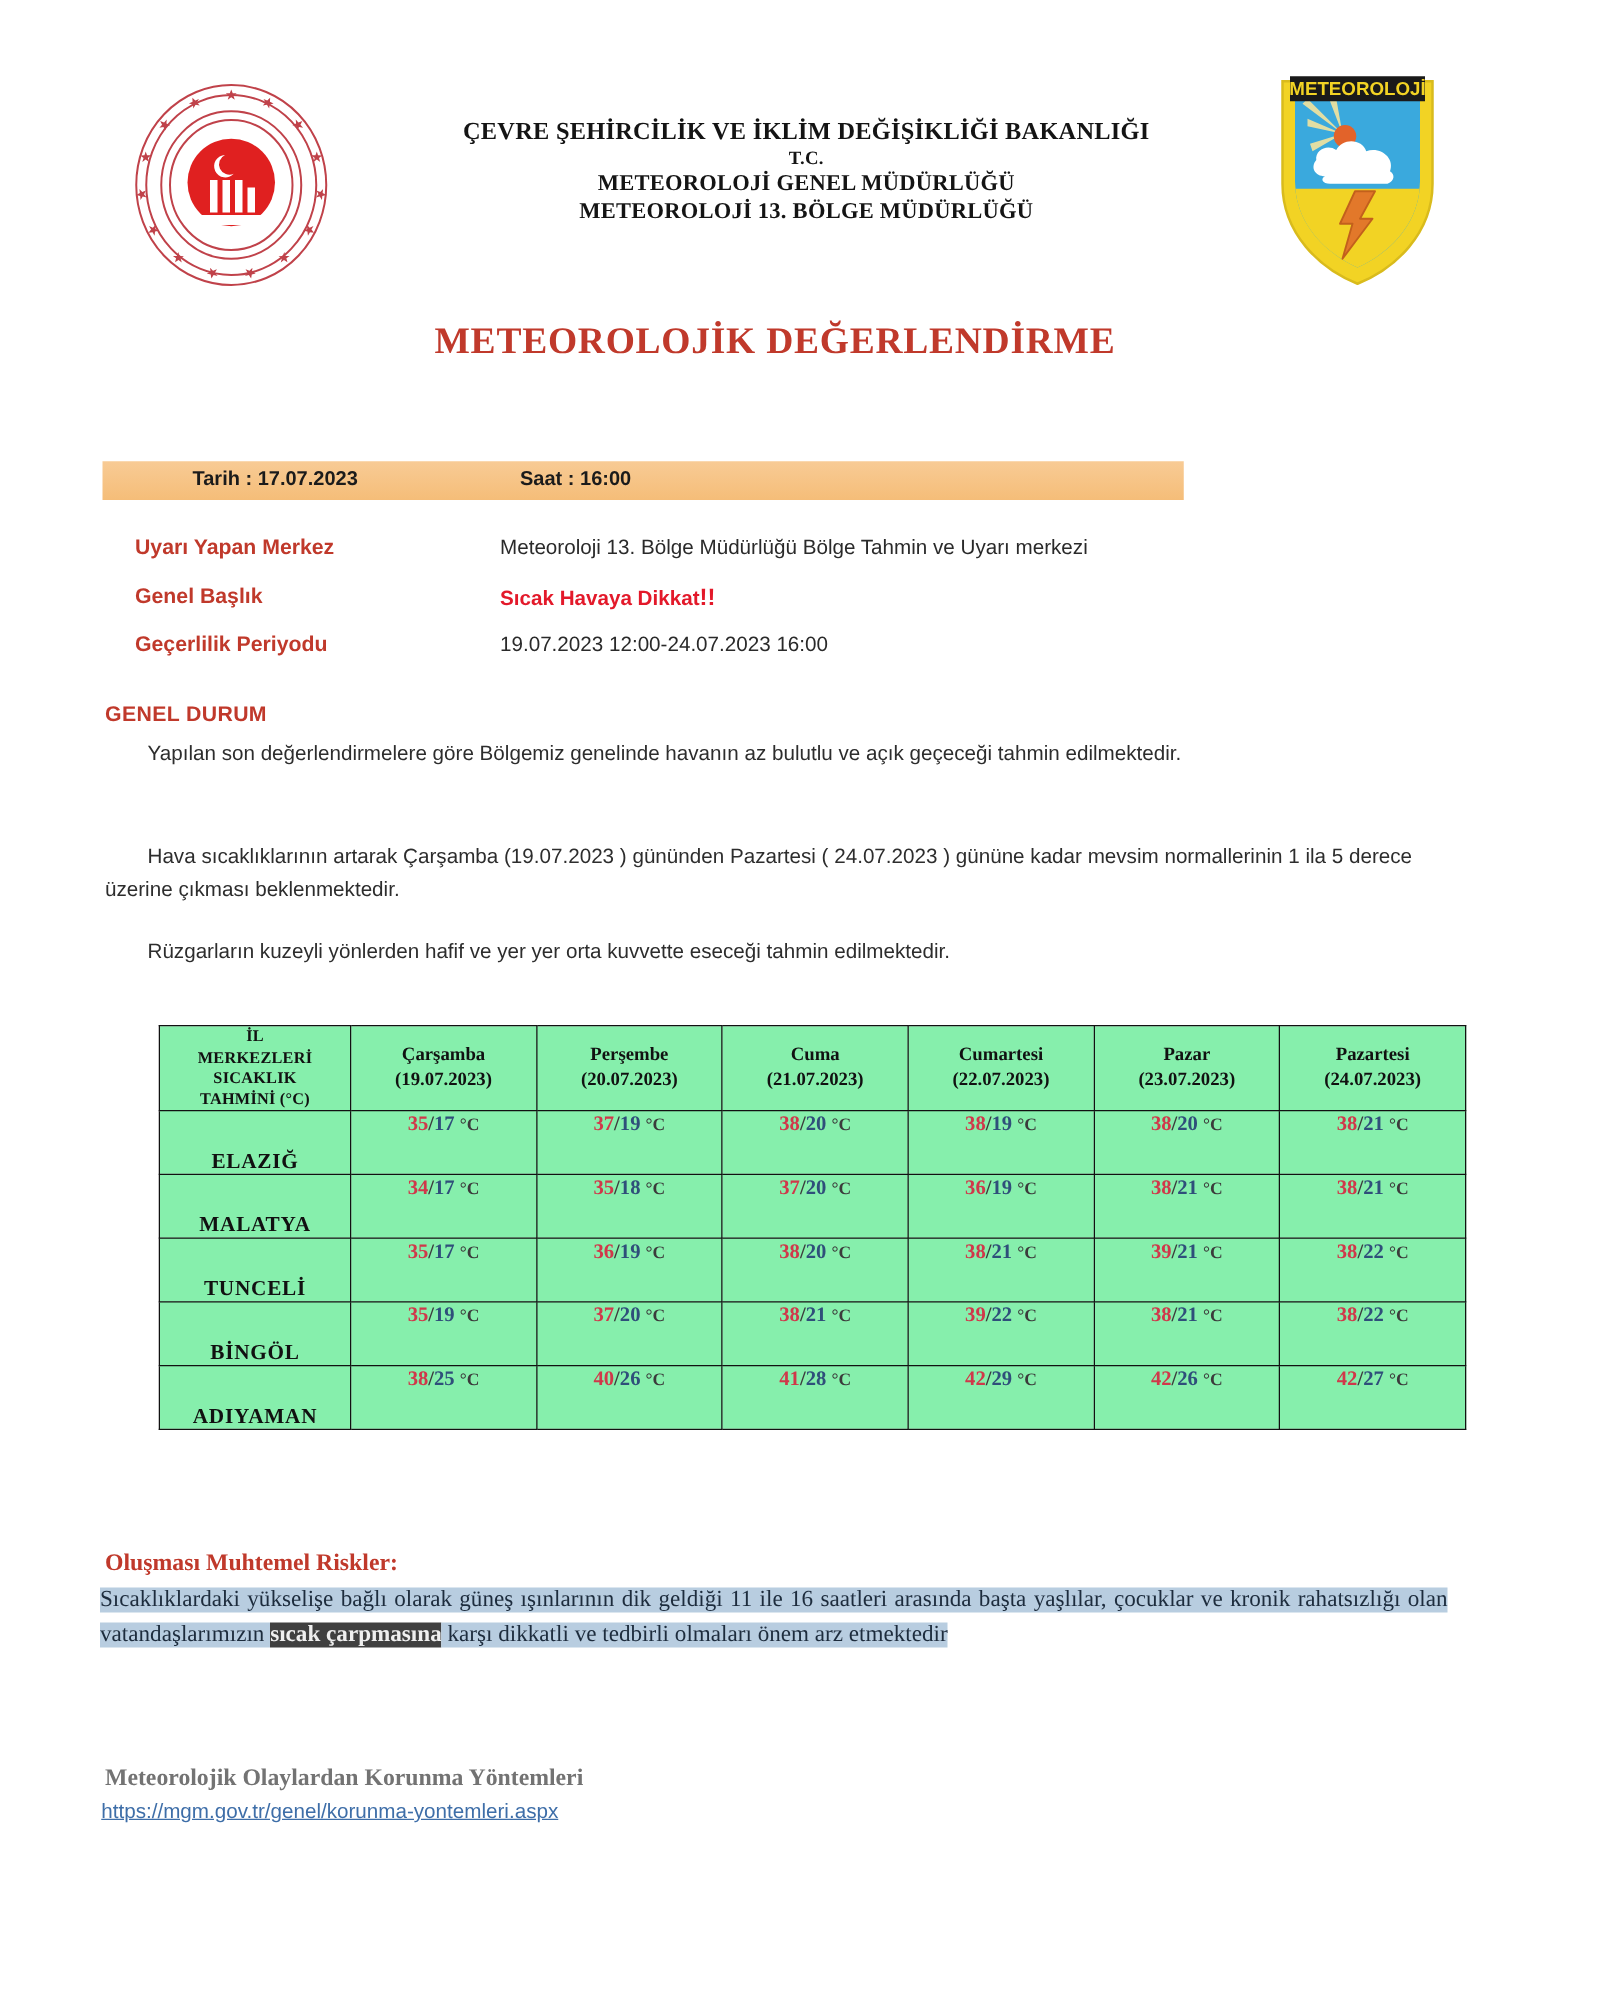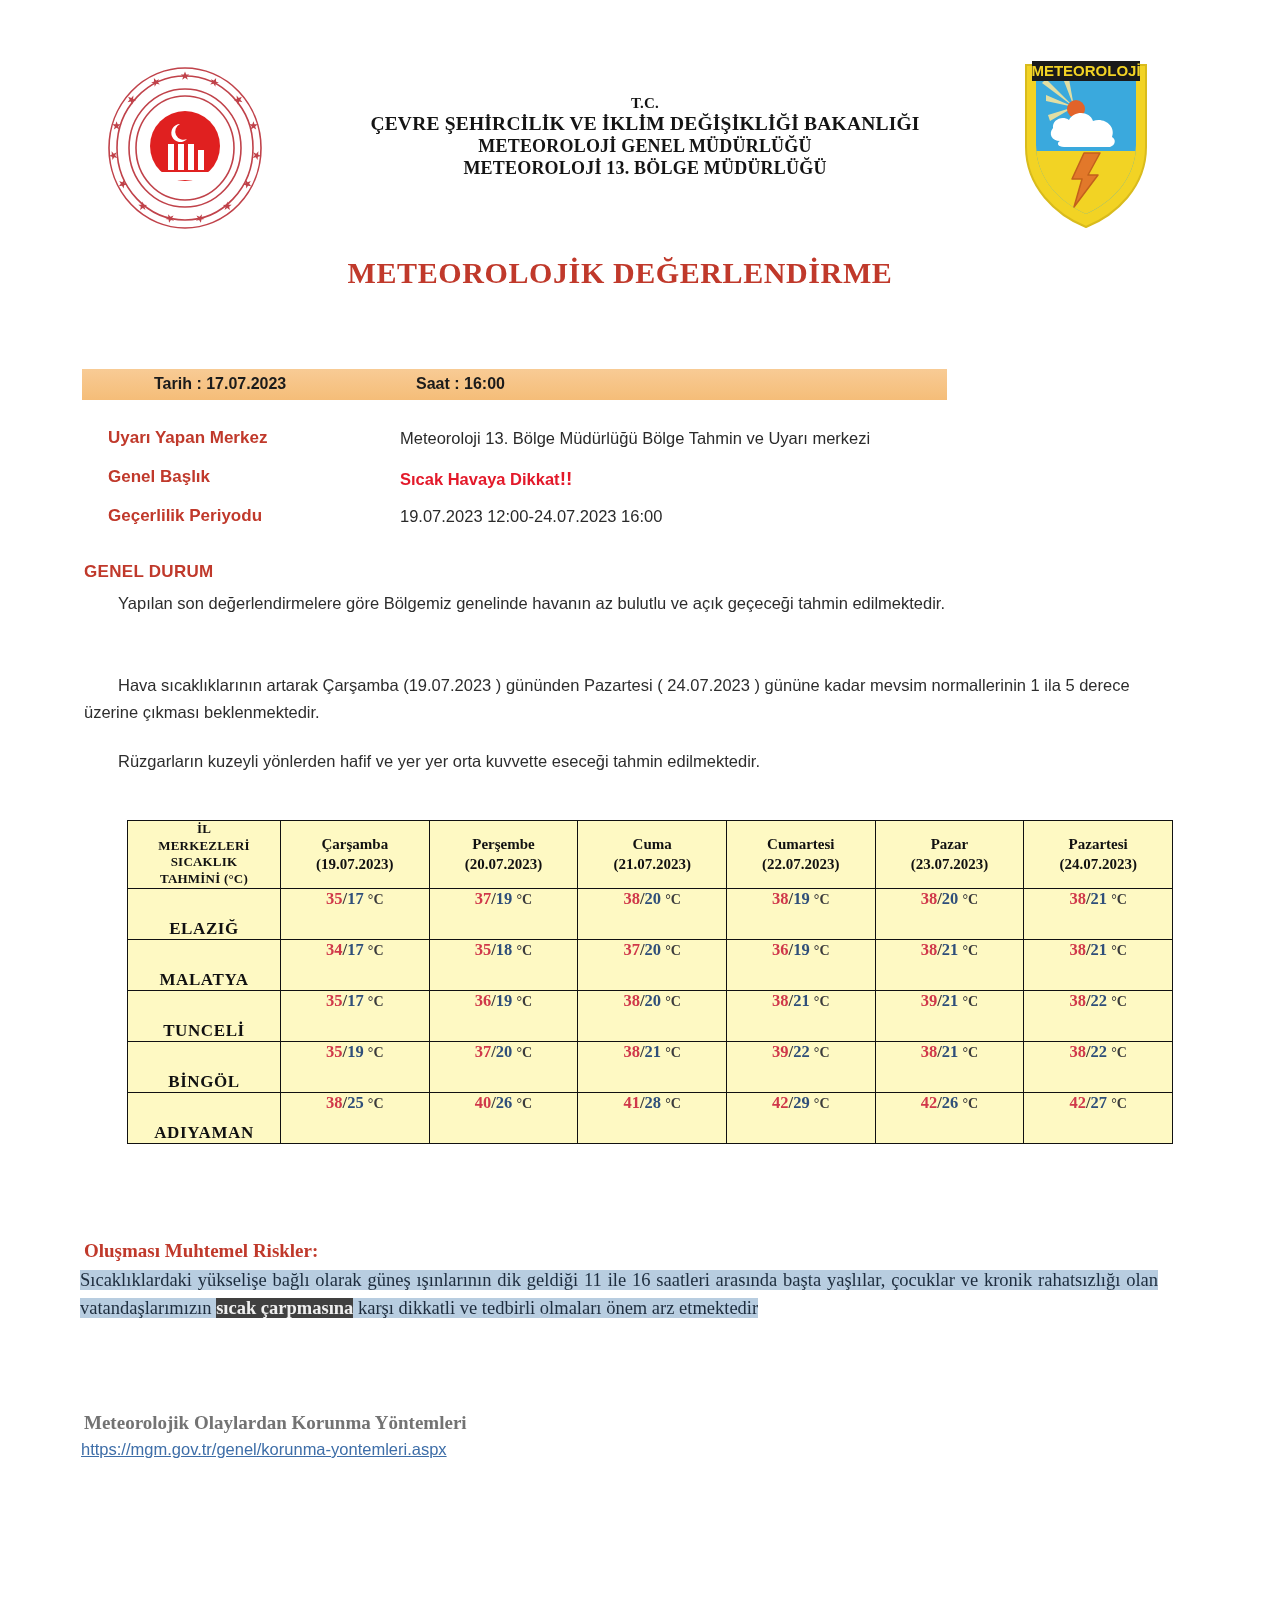--- a/index.html
+++ b/index.html
@@ -180,21 +180,21 @@
     border-collapse: collapse;
     width: 1046px;
     table-layout: fixed;
     font-family: "Liberation Serif", serif;
     background: #ffffff;
   }
   table.temp-table th,
   table.temp-table td {
     border: 1.6px solid #111111;
     padding: 0;
-    background: #fef9c3;
+    background: #86efac;
   }
   th.th-city {
     width: 152px;
     text-align: center;
     vertical-align: middle;
     font-size: 13px;
     font-weight: bold;
     line-height: 1.28;
     color: #111;
     padding: 8px 2px;
@@ -368,22 +368,22 @@
           <rect x="76" y="82" width="6" height="26"></rect>
           <rect x="86" y="82" width="6" height="26"></rect>
           <rect x="96" y="82" width="6" height="26"></rect>
           <rect x="106" y="88" width="6" height="20"></rect>
         </g>
         <path d="M66 110 L120 110 L110 118 L76 118 Z" fill="#ffffff"></path>
       </svg>
     </div>
 
     <div class="header-titles">
+      <span class="ht-line ht-1">ÇEVRE ŞEHİRCİLİK VE İKLİM DEĞİŞİKLİĞİ BAKANLIĞI</span>
       <span class="ht-line ht-tc">T.C.</span>
-      <span class="ht-line ht-1">ÇEVRE ŞEHİRCİLİK VE İKLİM DEĞİŞİKLİĞİ BAKANLIĞI</span>
       <span class="ht-line ht-2">METEOROLOJİ GENEL MÜDÜRLÜĞÜ</span>
       <span class="ht-line ht-3">METEOROLOJİ 13. BÖLGE MÜDÜRLÜĞÜ</span>
     </div>
 
     <div class="met-shield">
       <svg class="shield-svg" viewBox="0 0 148 180" xmlns="http://www.w3.org/2000/svg" aria-hidden="true">
         <path d="M14 10 L134 10 L134 92 C134 132 104 160 74 172 C44 160 14 132 14 92 Z" fill="#f2d324" stroke="#d9bb1c" stroke-width="2"></path>
         <path d="M24 22 L124 22 L124 90 C124 124 99 148 74 159 C49 148 24 124 24 90 Z" fill="#3aa9dd"></path>
         <path d="M24 96 L124 96 L124 90 C124 124 99 148 74 159 C49 148 24 124 24 90 Z" fill="#f2d324"></path>
         <g fill="#ffe89a" opacity="0.85">

